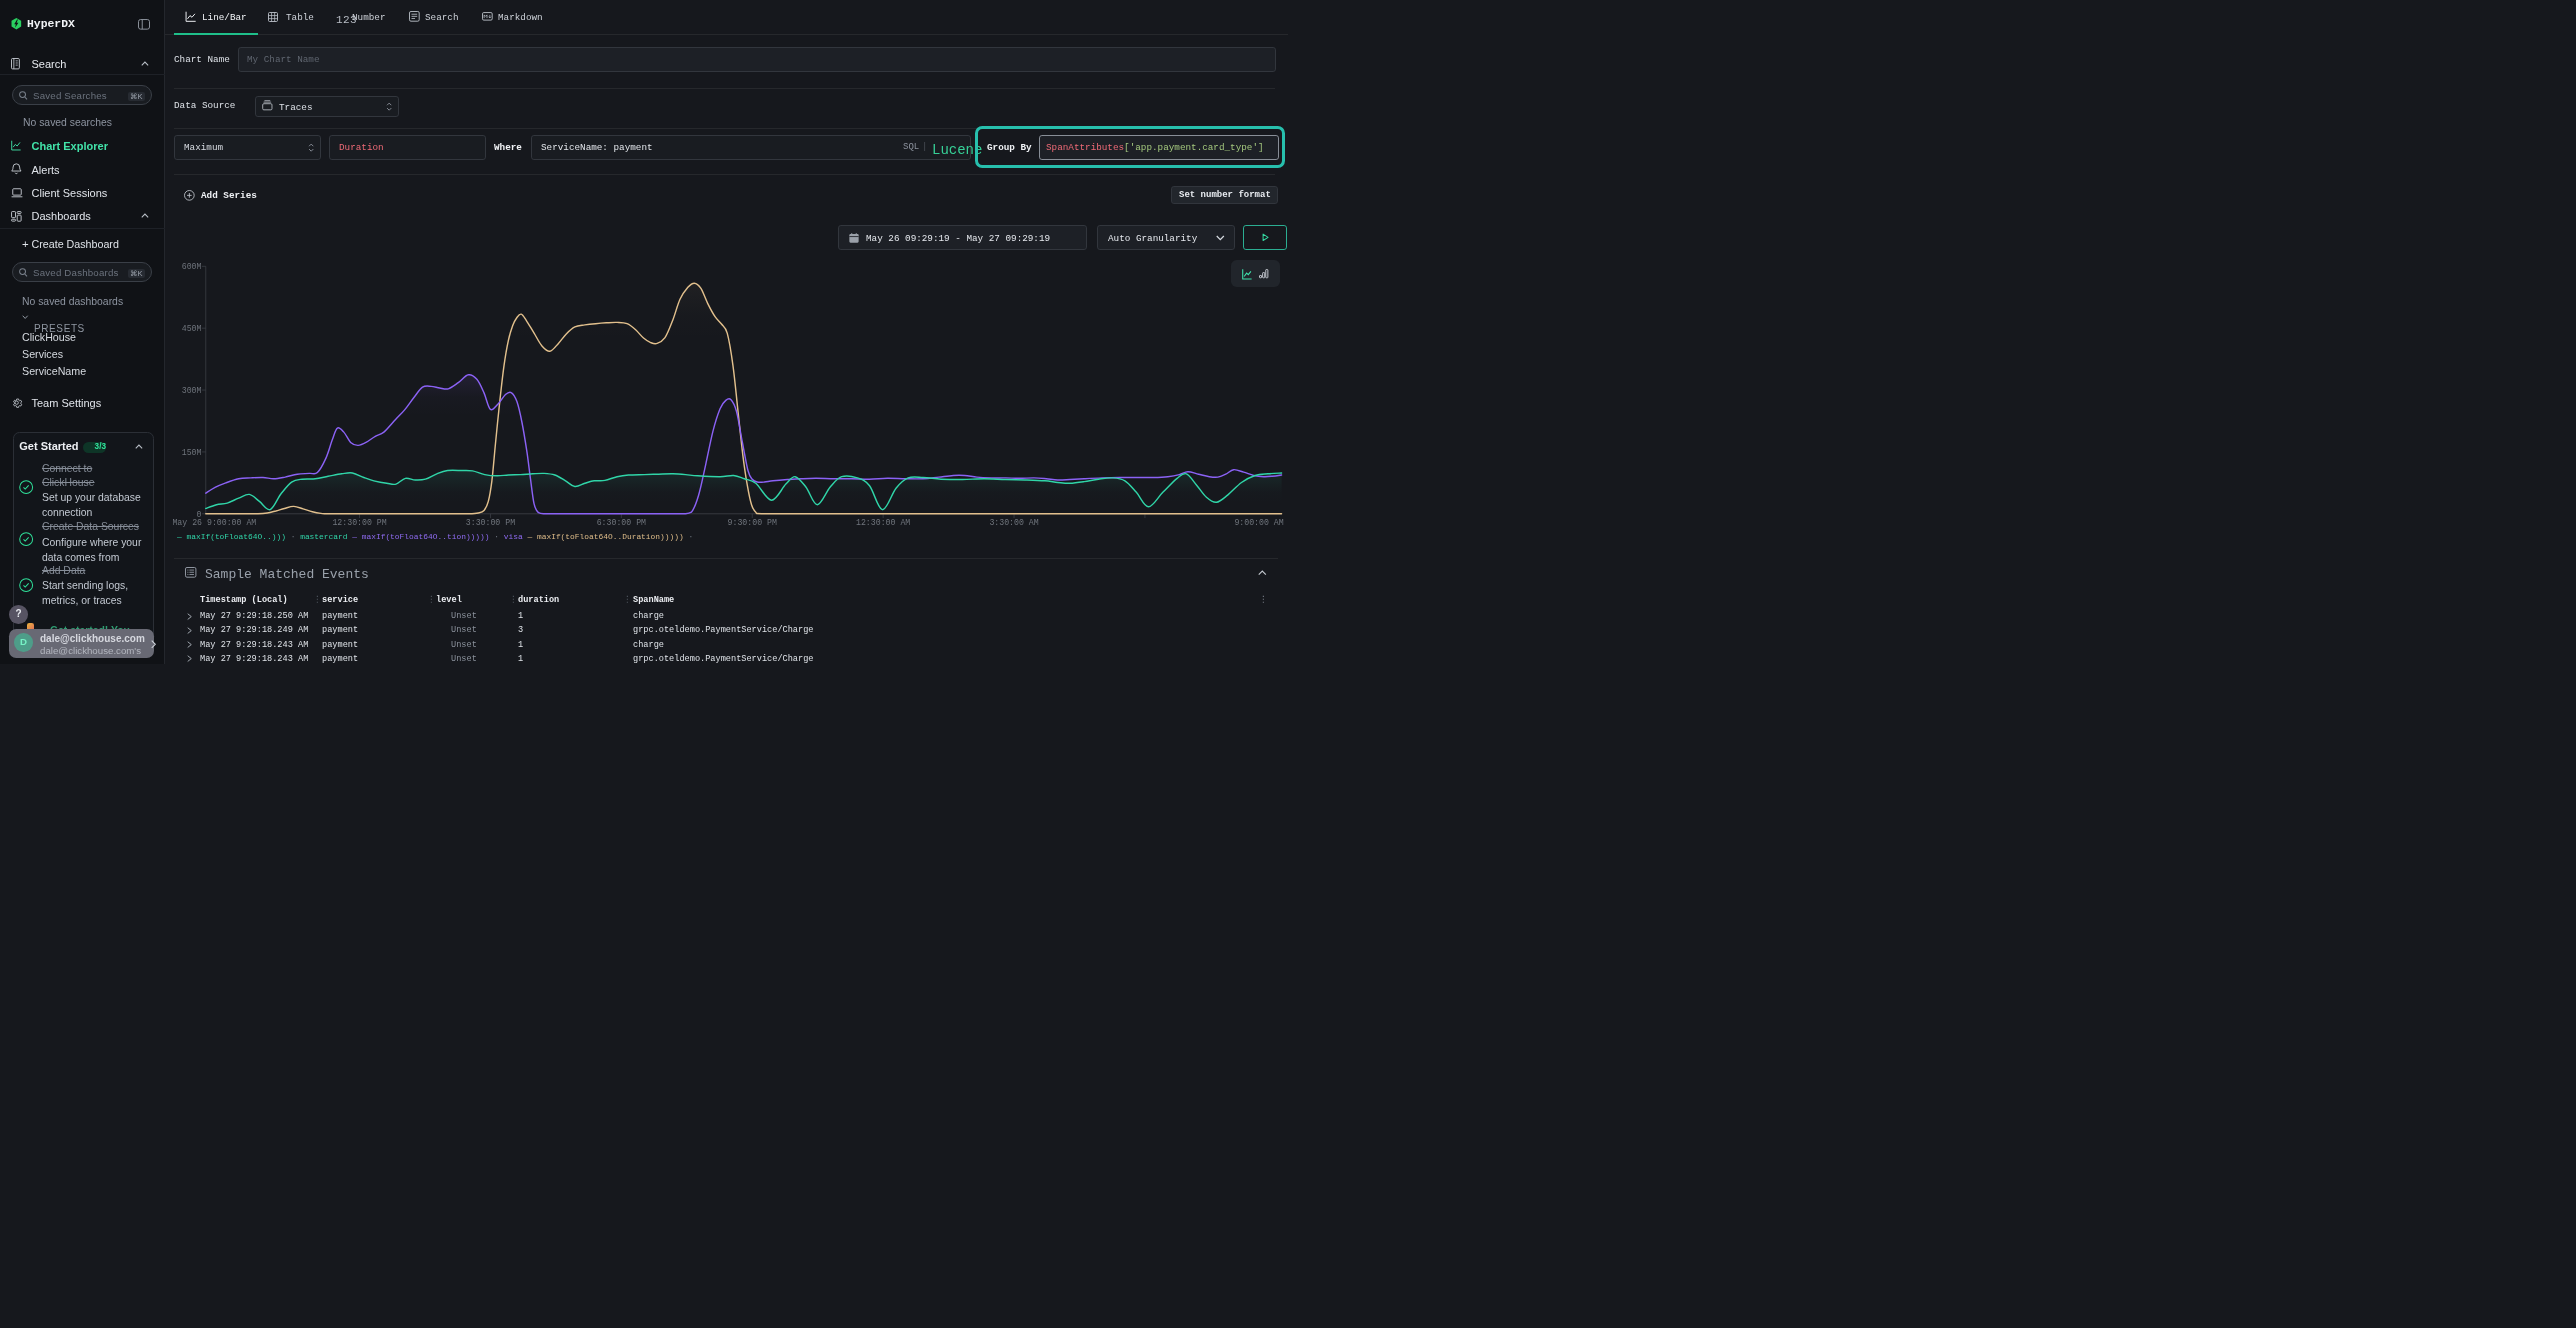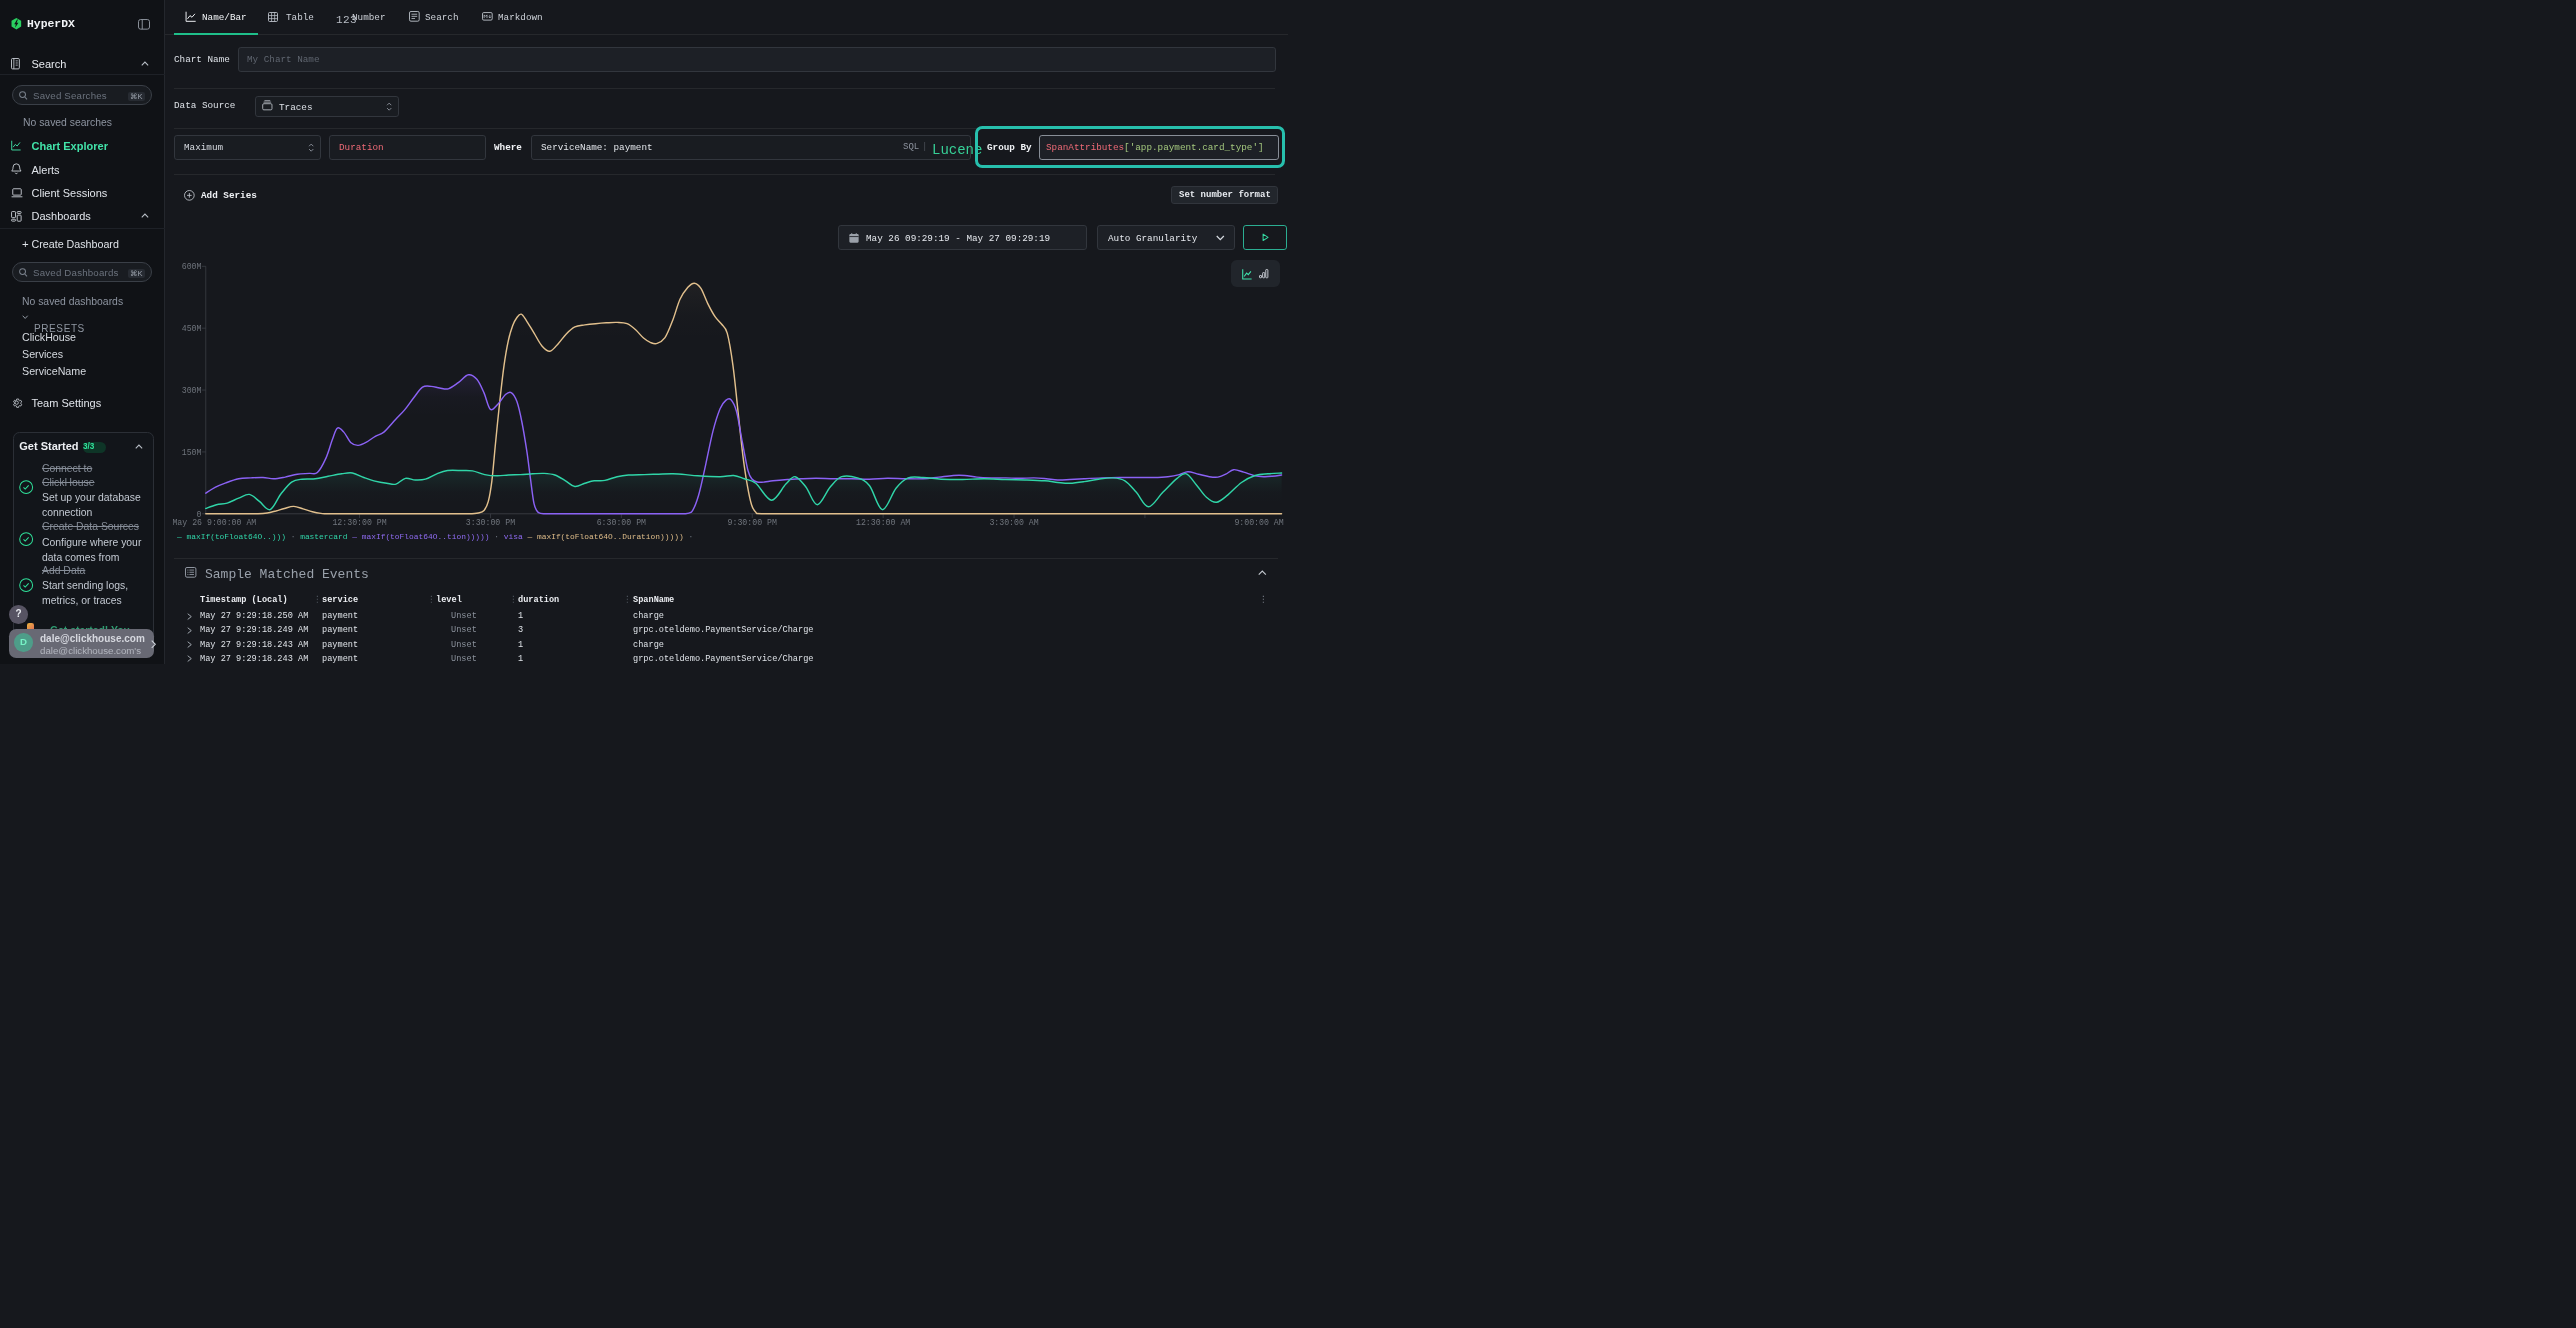--- a/index.html
+++ b/index.html
@@ -90,21 +90,21 @@
 <div class="abs sans" style="left:22px;top:348px;font-size:10.7px;color:#d6dae0">Services</div>
 <div class="abs sans" style="left:22px;top:365px;font-size:10.7px;color:#d6dae0">ServiceName</div>
 
 <svg class="abs" style="left:11.4px;top:397px" width="11.4" height="11.4" viewBox="0 0 24 24">
  <path d="M12 8.5a3.5 3.5 0 1 0 0 7a3.5 3.5 0 0 0 0-7zm8.6 3.5l2.1-1.6-2-3.5-2.5 1a8 8 0 0 0-1.7-1l-.4-2.7h-4.1l-.4 2.7a8 8 0 0 0-1.7 1l-2.5-1-2 3.5 2.1 1.6a8 8 0 0 0 0 2l-2.1 1.6 2 3.5 2.5-1a8 8 0 0 0 1.7 1l.4 2.7h4.1l.4-2.7a8 8 0 0 0 1.7-1l2.5 1 2-3.5-2.1-1.6a8 8 0 0 0 0-2z" fill="none" stroke="#c7ccd3" stroke-width="1.7"></path>
 </svg>
 <div class="abs sans" style="left:31.5px;top:397px;font-size:11px;color:#e0e4ea">Team Settings</div>
 
 <div class="abs" style="left:13px;top:432px;width:141px;height:225px;border:0.7px solid #2b2f36;border-radius:6.4px;background:#12151a"></div>
 <div class="abs sans b" style="left:19.3px;top:440px;font-size:11px;color:#eef0f4">Get Started</div>
-<div class="abs sans b" style="left:83px;top:442px;width:23px;height:10.7px;background:#0e3527;border-radius:5.7px;color:#31e39c;font-size:8.2px;text-align:left;line-height:10.7px">3/3</div>
+<div class="abs sans b" style="left:83px;top:442px;width:23px;height:10.7px;background:#0e3527;border-radius:5.7px;color:#31e39c;font-size:8.2px;text-align:right;line-height:10.7px">3/3</div>
 <svg class="abs" style="left:135px;top:444px" width="7.9" height="5" viewBox="0 0 11 7">
  <path d="M1 6L5.5 1.5L10 6" fill="none" stroke="#b9bfc7" stroke-width="1.5"></path>
 </svg>
 <svg class="abs" style="left:19.3px;top:480px" width="14.3" height="14.3" viewBox="0 0 20 20">
  <circle cx="10" cy="10" r="9" fill="none" stroke="#2fe19a" stroke-width="1.4"></circle>
  <path d="M6.3 10.2l2.4 2.4 4.8-5" fill="none" stroke="#2fe19a" stroke-width="1.5"></path>
 </svg>
 <div class="abs sans" style="left:42px;top:462px;font-size:10.4px;color:#868d98;text-decoration:line-through;line-height:14px">Connect to<br>ClickHouse</div>
 <div class="abs sans" style="left:42px;top:490px;font-size:10.4px;color:#c3c9d2;line-height:15.4px">Set up your database<br>connection</div>
 <svg class="abs" style="left:19.3px;top:532px" width="14.3" height="14.3" viewBox="0 0 20 20">
@@ -132,21 +132,21 @@
 <svg class="abs" style="left:151px;top:640px;z-index:6" width="5" height="8.6" viewBox="0 0 7 12">
  <path d="M1 1L6 6L1 11" fill="none" stroke="#ced3da" stroke-width="1.5"></path>
 </svg>
 
 <div class="abs" style="left:165px;top:34px;width:1123px;height:0.7px;background:#26282c"></div>
 <div class="abs" style="left:174px;top:33px;width:84px;height:2.1px;background:#1fbf8a"></div>
 <svg class="abs" style="left:185px;top:11.4px" width="11.4" height="11.4" viewBox="0 0 16 16">
  <path d="M1.5 1v13.5H15" fill="none" stroke="#eceef2" stroke-width="1.4"></path>
  <path d="M3.5 11L7 6.5l2.8 2.3L14 4" fill="none" stroke="#eceef2" stroke-width="1.4"></path>
 </svg>
-<div class="abs" style="left:202px;top:12px;font-size:9.3px;color:#f3f5f8">Name/Bar</div>
+<div class="abs" style="left:202px;top:12px;font-size:9.3px;color:#f3f5f8">Line/Bar</div>
 <svg class="abs" style="left:268px;top:12px" width="10" height="10" viewBox="0 0 14 14">
  <rect x="0.7" y="0.7" width="12.6" height="12.6" rx="1.5" fill="none" stroke="#b9bec6" stroke-width="1.3"></rect>
  <path d="M0.7 5h12.6M0.7 9.3h12.6M5 0.7v12.6M9.3 0.7v12.6" stroke="#b9bec6" stroke-width="1.1"></path>
 </svg>
 <div class="abs" style="left:286px;top:12px;font-size:9.3px;color:#ced2d9">Table</div>
 <div class="abs" style="left:336px;top:13.6px;font-size:11px;color:#b9bec6;letter-spacing:0.4px">123</div>
 <div class="abs" style="left:352px;top:12px;font-size:9.3px;color:#ced2d9">Number</div>
 <svg class="abs" style="left:409px;top:11.4px" width="10.7" height="10.7" viewBox="0 0 15 15">
  <rect x="0.7" y="0.7" width="13.6" height="13.6" rx="2" fill="none" stroke="#b9bec6" stroke-width="1.3"></rect>
  <path d="M3.5 4.5h8M3.5 7.5h8M3.5 10.5h5" stroke="#b9bec6" stroke-width="1.2"></path>

